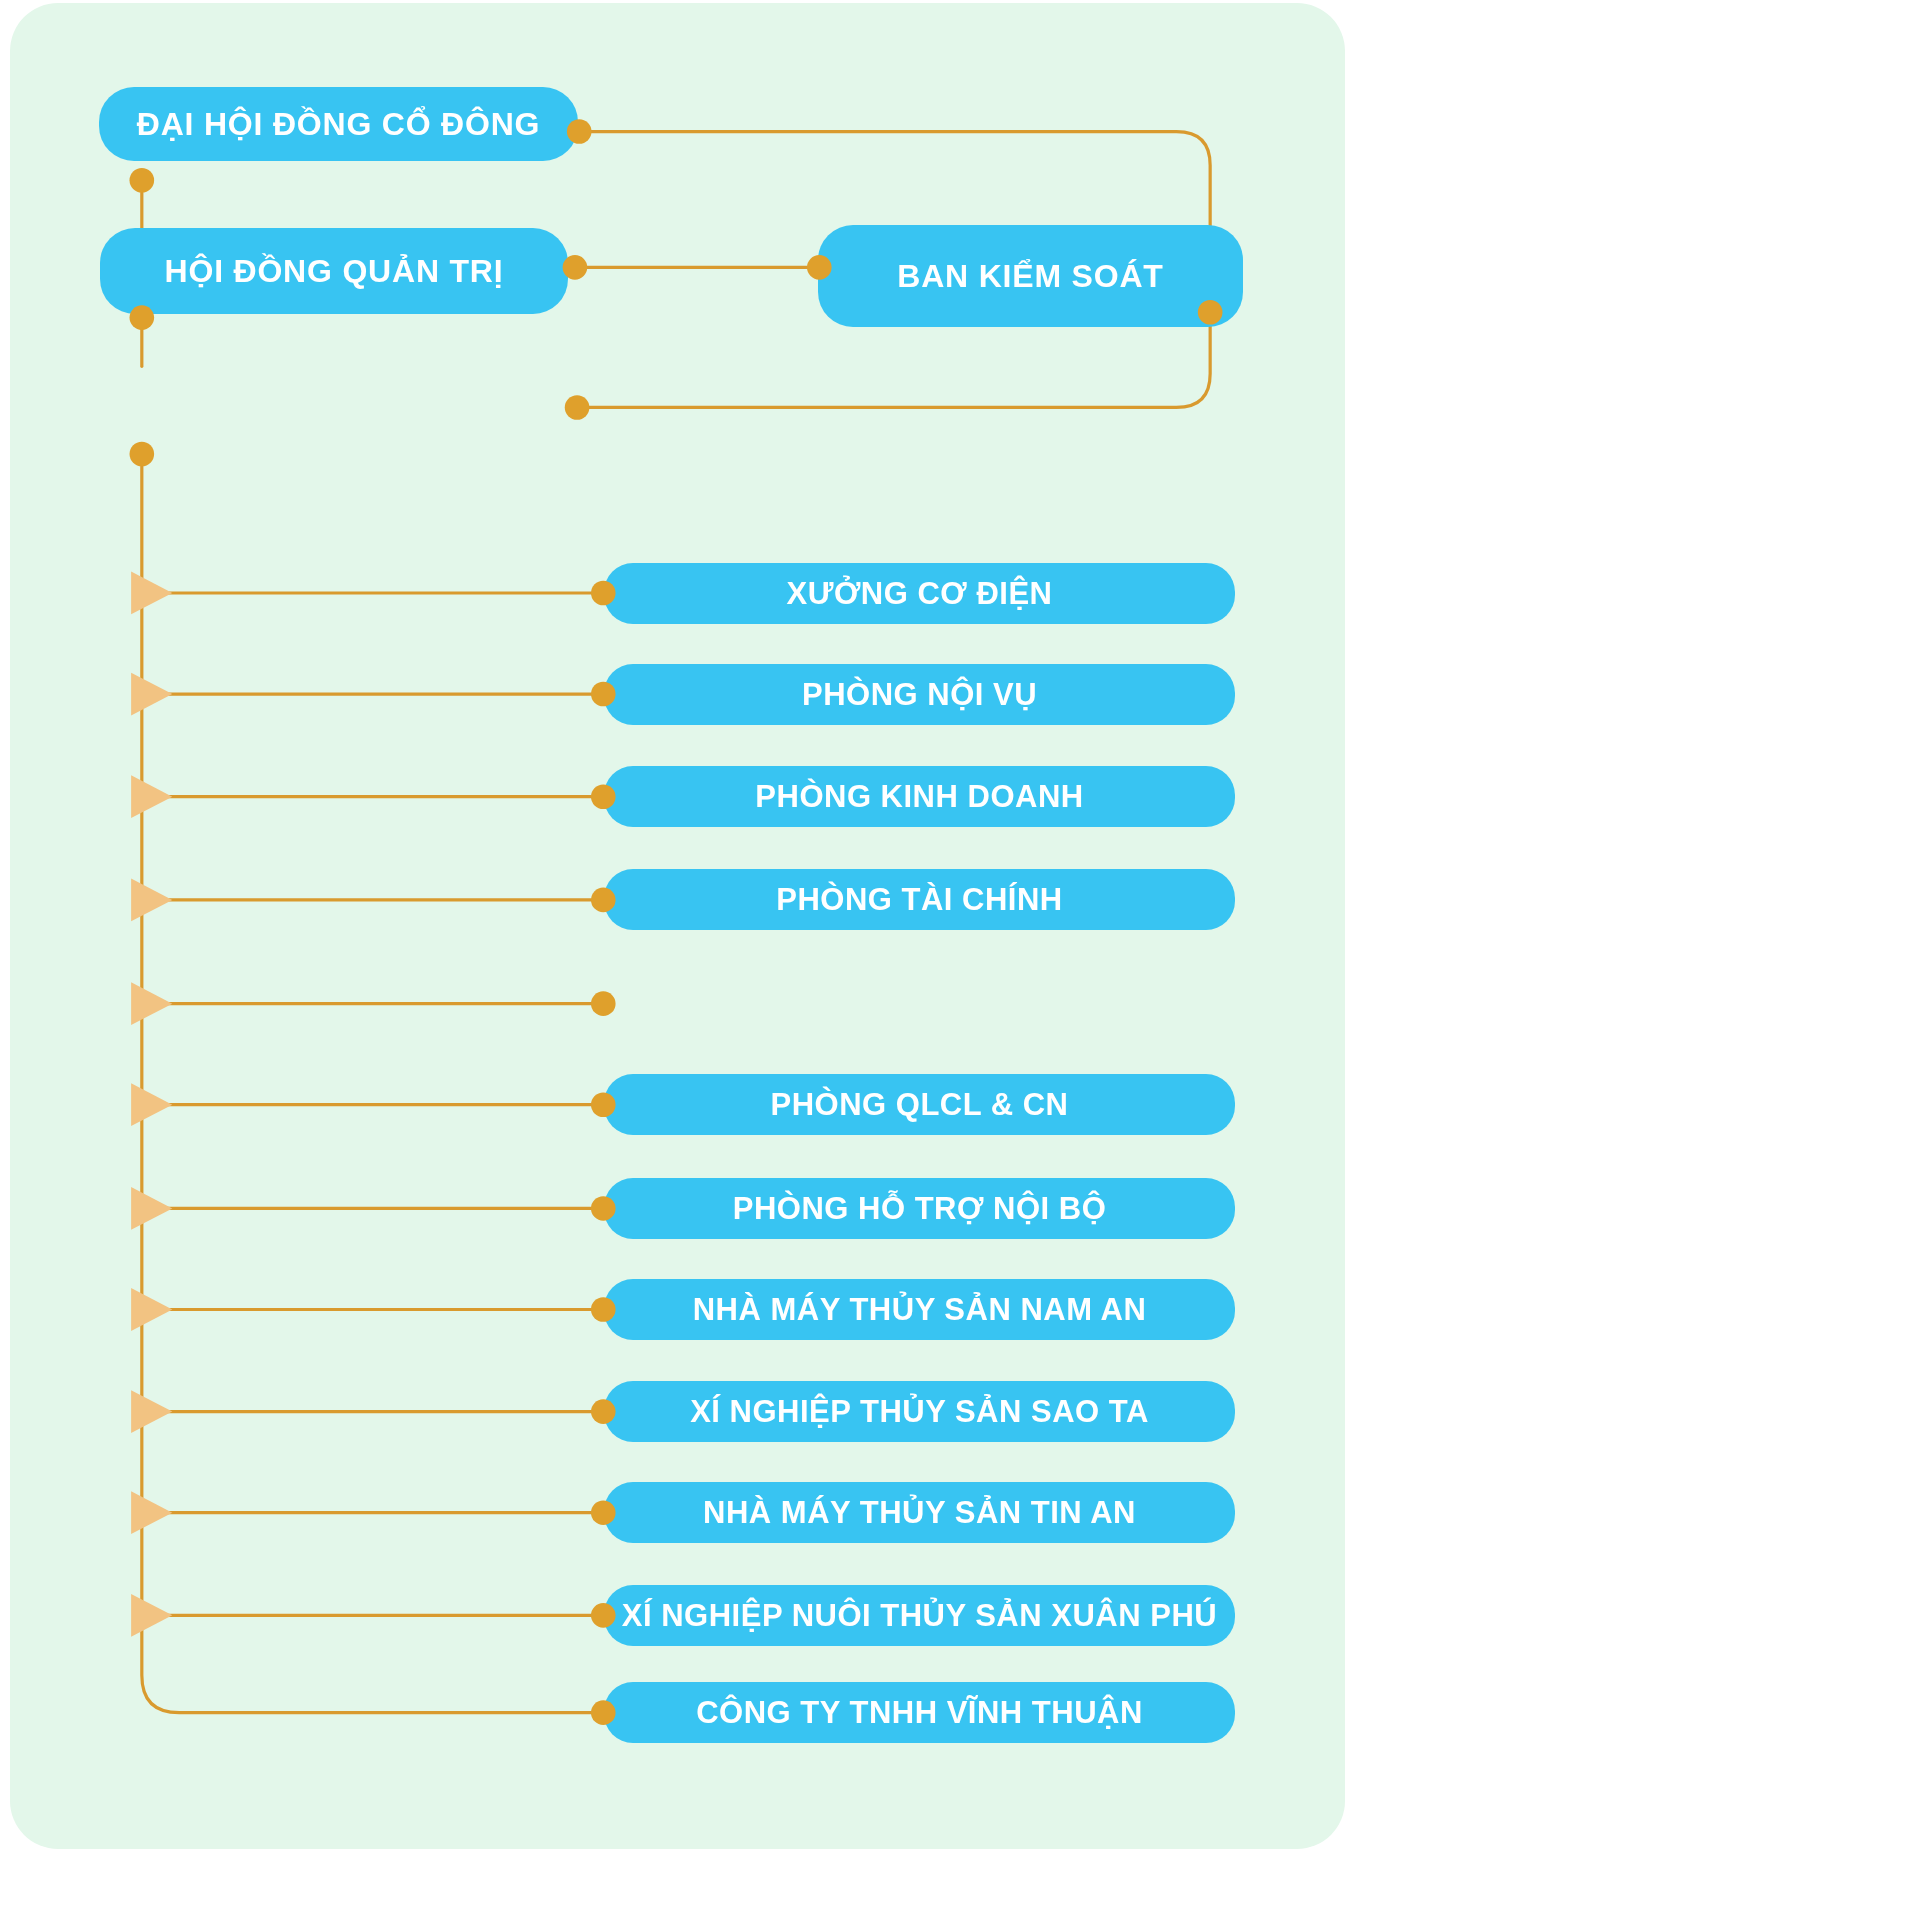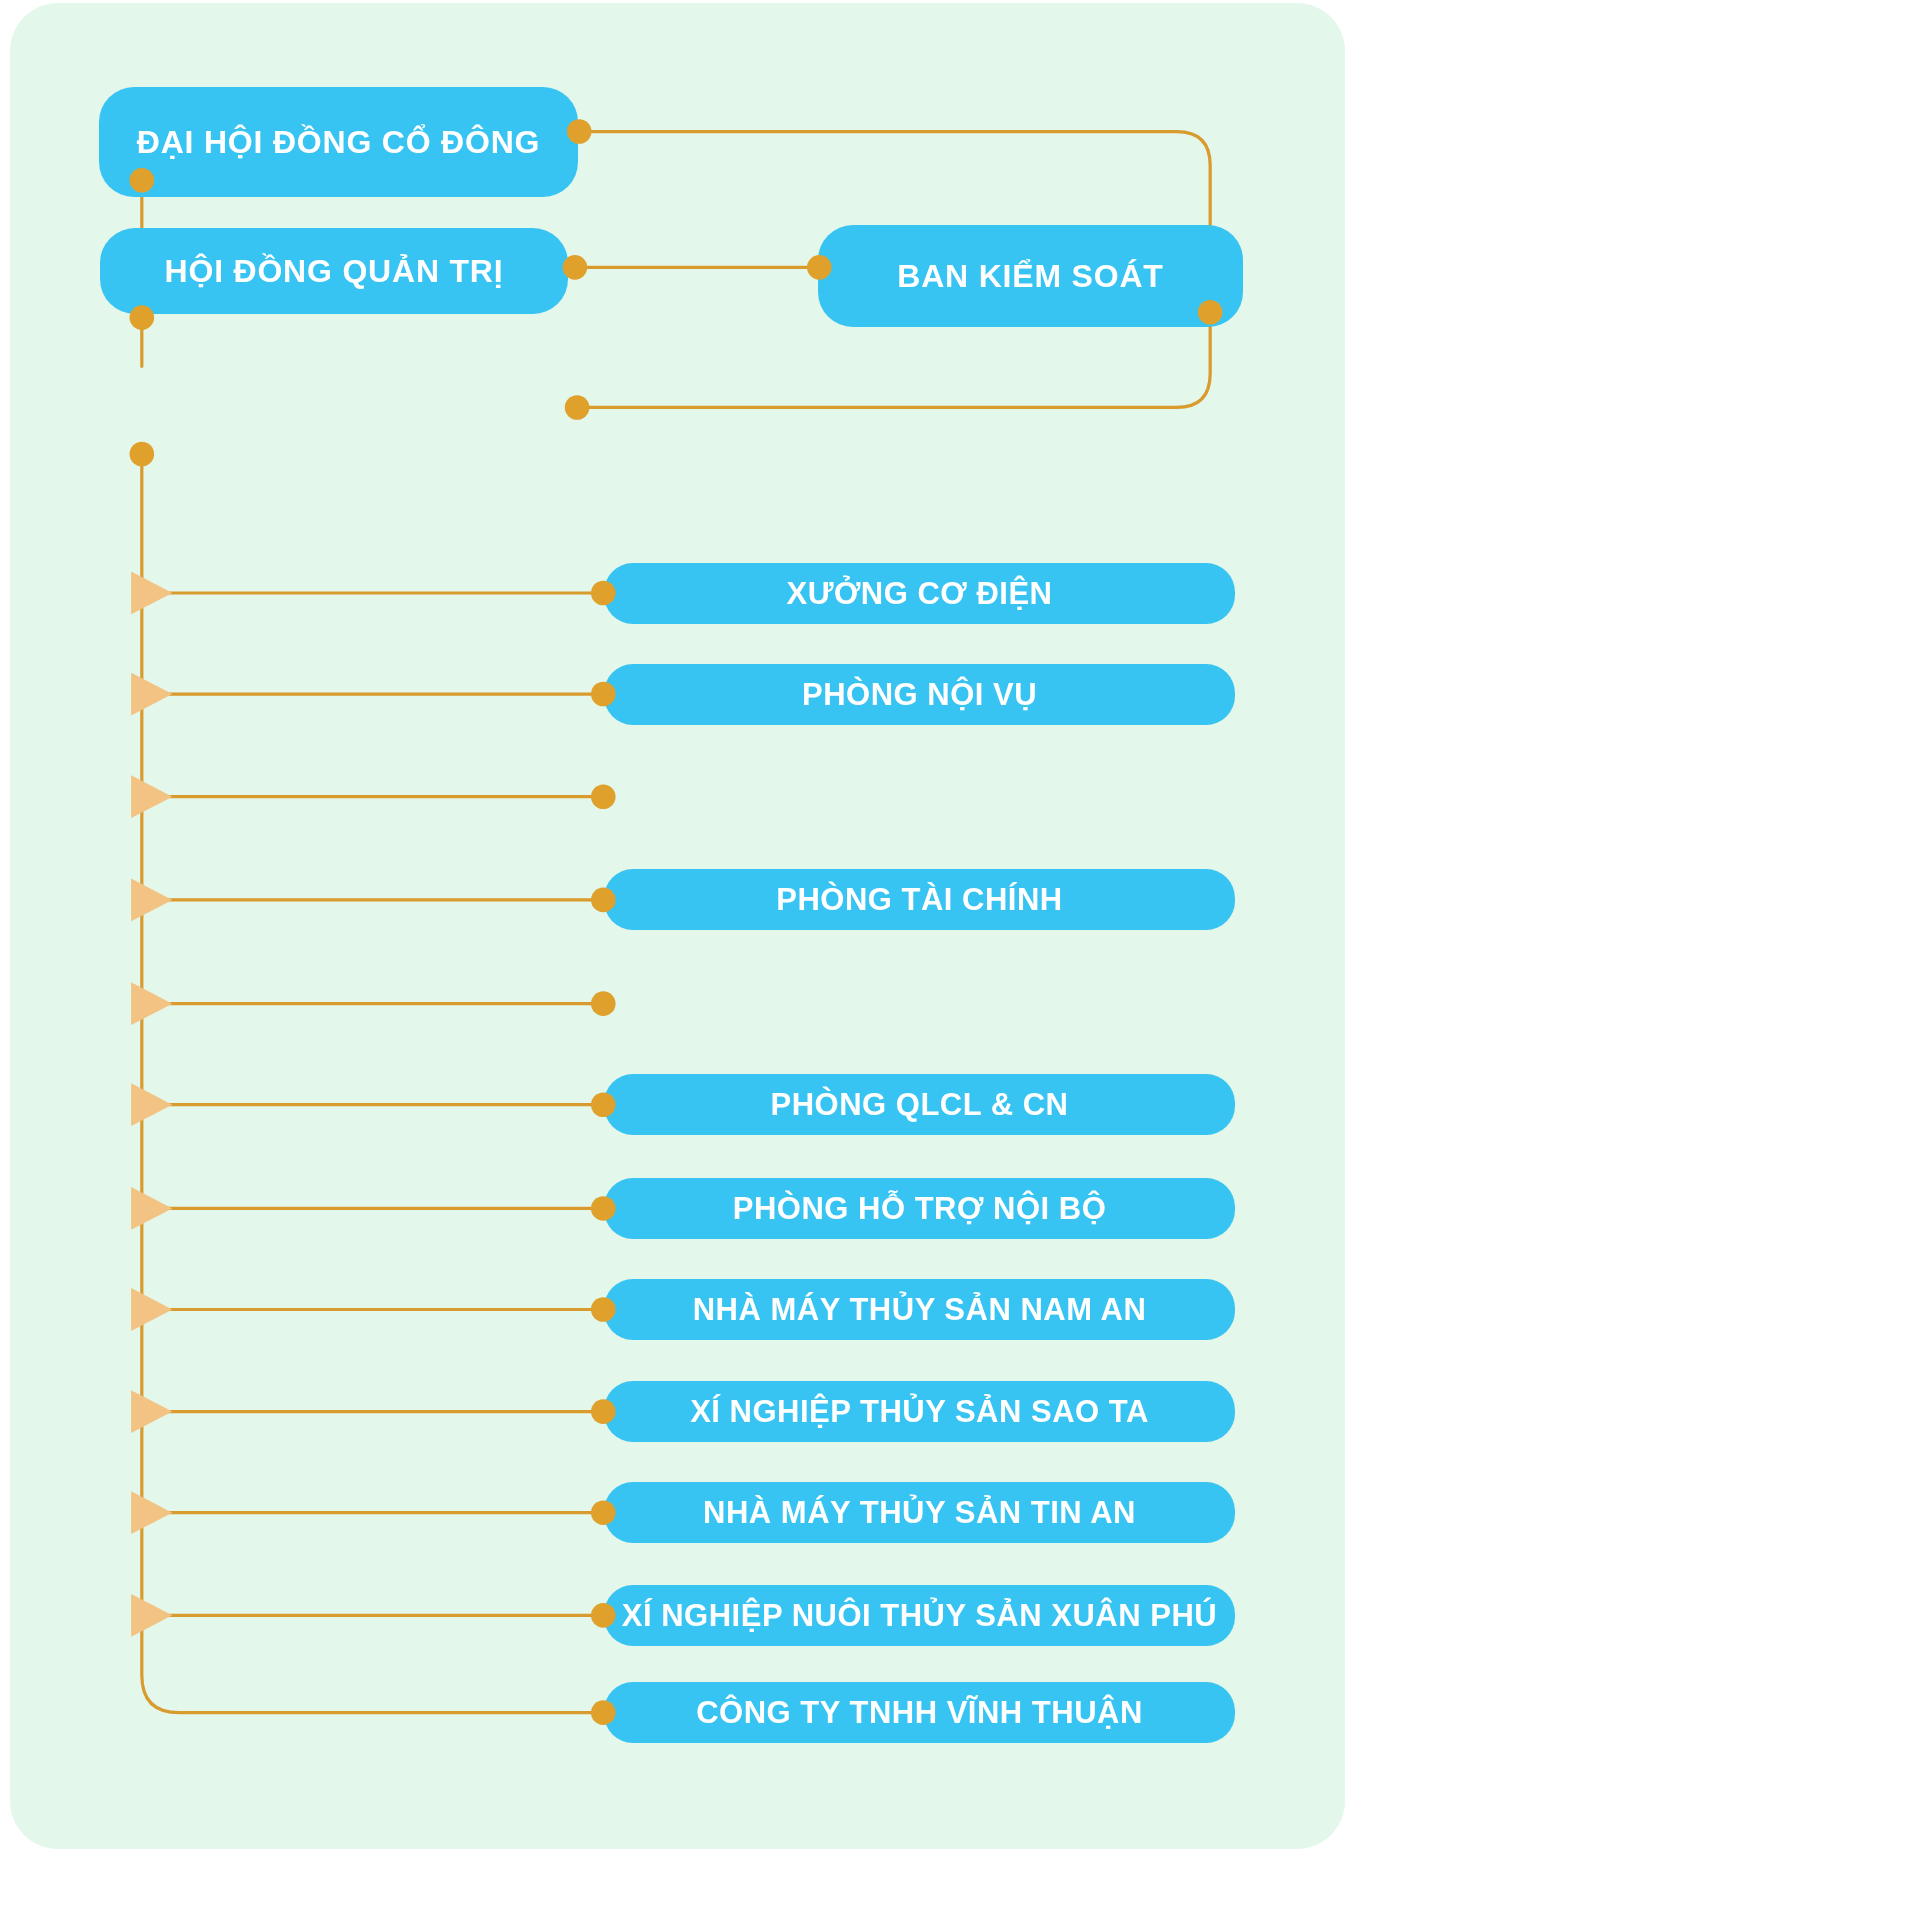--- a/index.html
+++ b/index.html
@@ -99,29 +99,30 @@
       <line x1="265" y1="1877" x2="1131" y2="1877"></line>
       <line x1="265" y1="2066" x2="1131" y2="2066"></line>
       <line x1="265" y1="2260" x2="1131" y2="2260"></line>
       <line x1="265" y1="2449" x2="1131" y2="2449"></line>
       <line x1="265" y1="2640" x2="1131" y2="2640"></line>
       <line x1="265" y1="2829" x2="1131" y2="2829"></line>
       <line x1="265" y1="3021" x2="1131" y2="3021"></line>
     </g>
   </svg>
 
-  <div class="node gov" style="left:99px; top:87px; width:479px; height:110px;">ĐẠI HỘI ĐỒNG CỔ ĐÔNG</div>
+  <div class="node gov" style="left:99px; top:87px; width:479px; height:74px;">ĐẠI HỘI ĐỒNG CỔ ĐÔNG</div>
 
   <div class="node gov" style="left:100px; top:228px; width:468px; height:86px;">HỘI ĐỒNG QUẢN TRỊ</div>
 
 
   <div class="node gov" style="left:818px; top:225px; width:425px; height:102px;">BAN KIỂM SOÁT</div>
 
   <div class="node dept" style="top:563px;">XƯỞNG CƠ ĐIỆN</div>
   <div class="node dept" style="top:664px;">PHÒNG NỘI VỤ</div>
+  <div class="node dept" style="top:766px;">PHÒNG KINH DOANH</div>
   <div class="node dept" style="top:869px;">PHÒNG TÀI CHÍNH</div>
   <div class="node dept" style="top:1178px;">PHÒNG HỖ TRỢ NỘI BỘ</div>
   <div class="node dept" style="top:1074px;">PHÒNG QLCL &amp; CN</div>
   <div class="node dept" style="top:1279px;">NHÀ MÁY THỦY SẢN NAM AN</div>
   <div class="node dept" style="top:1381px;">XÍ NGHIỆP THỦY SẢN SAO TA</div>
   <div class="node dept" style="top:1482px;">NHÀ MÁY THỦY SẢN TIN AN</div>
   <div class="node dept" style="top:1585px;">XÍ NGHIỆP NUÔI THỦY SẢN XUÂN PHÚ</div>
   <div class="node dept" style="top:1682px;">CÔNG TY TNHH VĨNH THUẬN</div>
 
   <svg class="dots-layer" width="1907" height="1926" viewBox="0 0 3566 3602">

